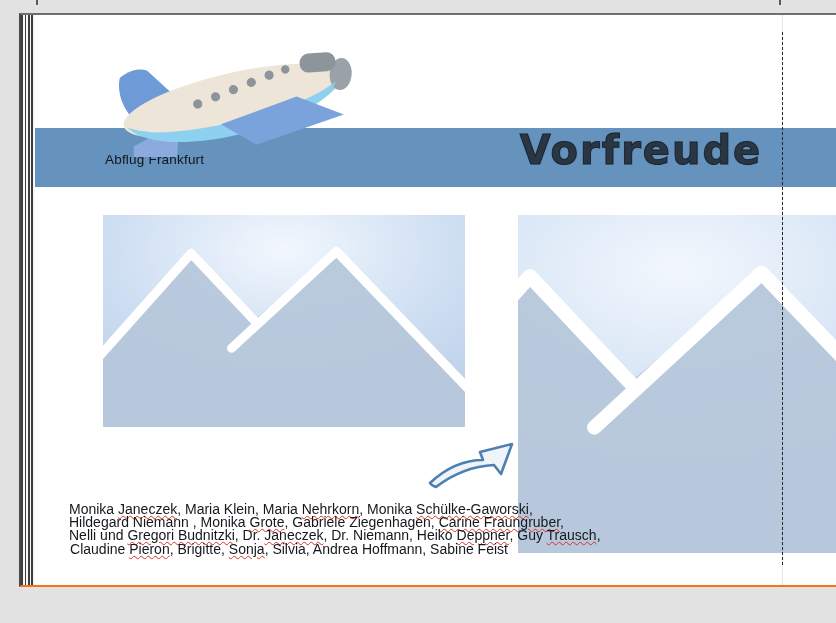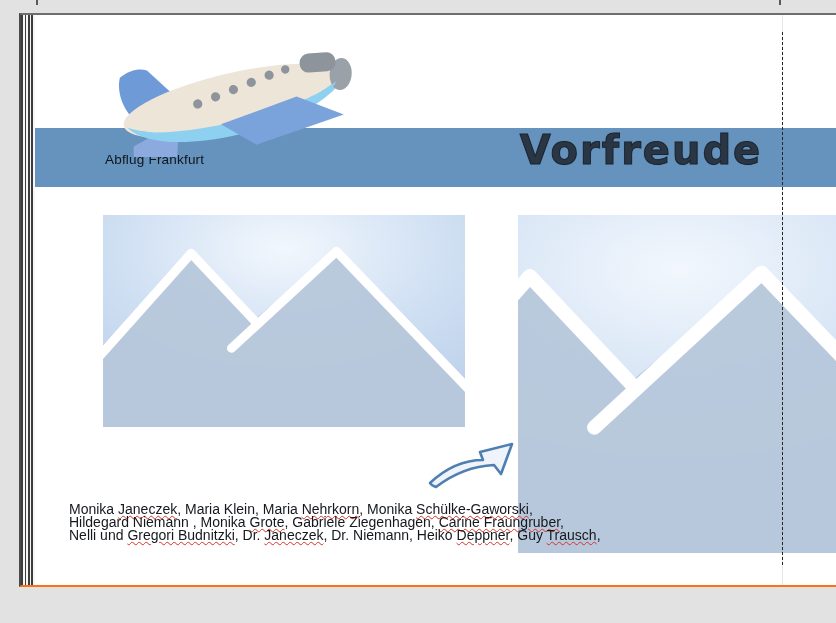--- a/index.html
+++ b/index.html
@@ -159,19 +159,20 @@
 
     <svg class="arrow" viewBox="0 0 90 50">
       <path d="M4,44 C20,29 38,21 57,21 L54,13 L86,5 L75,35 L68,26 C48,27 27,35 10,48 C7,47 5,46 4,44 Z" fill="#eef4fa" stroke="#4e7fb0" stroke-width="2.6" stroke-linejoin="round" stroke-linecap="round"></path>
     </svg>
 
 
     <div class="names-block">
         <div class="names-line"><span>Monika </span><span class="misspelled">Janeczek</span><span>, Maria Klein, Maria </span><span class="misspelled">Nehrkorn</span><span>, Monika </span><span class="misspelled">Schülke-Gaworski</span><span>,</span></div>
         <div class="names-line"><span>Hildegard Niemann , Monika </span><span class="misspelled">Grote</span><span>, Gabriele Ziegenhagen, </span><span class="misspelled">Carine Fraungruber</span><span>,</span></div>
         <div class="names-line"><span>Nelli und </span><span class="misspelled">Gregori Budnitzki</span><span>, Dr. </span><span class="misspelled">Janeczek</span><span>, Dr. Niemann, Heiko </span><span class="misspelled">Deppner</span><span>, Guy </span><span class="misspelled">Trausch</span><span>,</span></div>
+        <div class="names-line"><span>Claudine </span><span class="misspelled">Pieron</span><span>, Brigitte, </span><span class="misspelled">Sonja</span><span>, Silvia, Andrea Hoffmann, Sabine Feist</span></div>
       </div>
 
     <div class="fold-line-faint"></div>
     <div class="fold-line"></div>
 
   </div>
 </div>
 
 </body></html>

